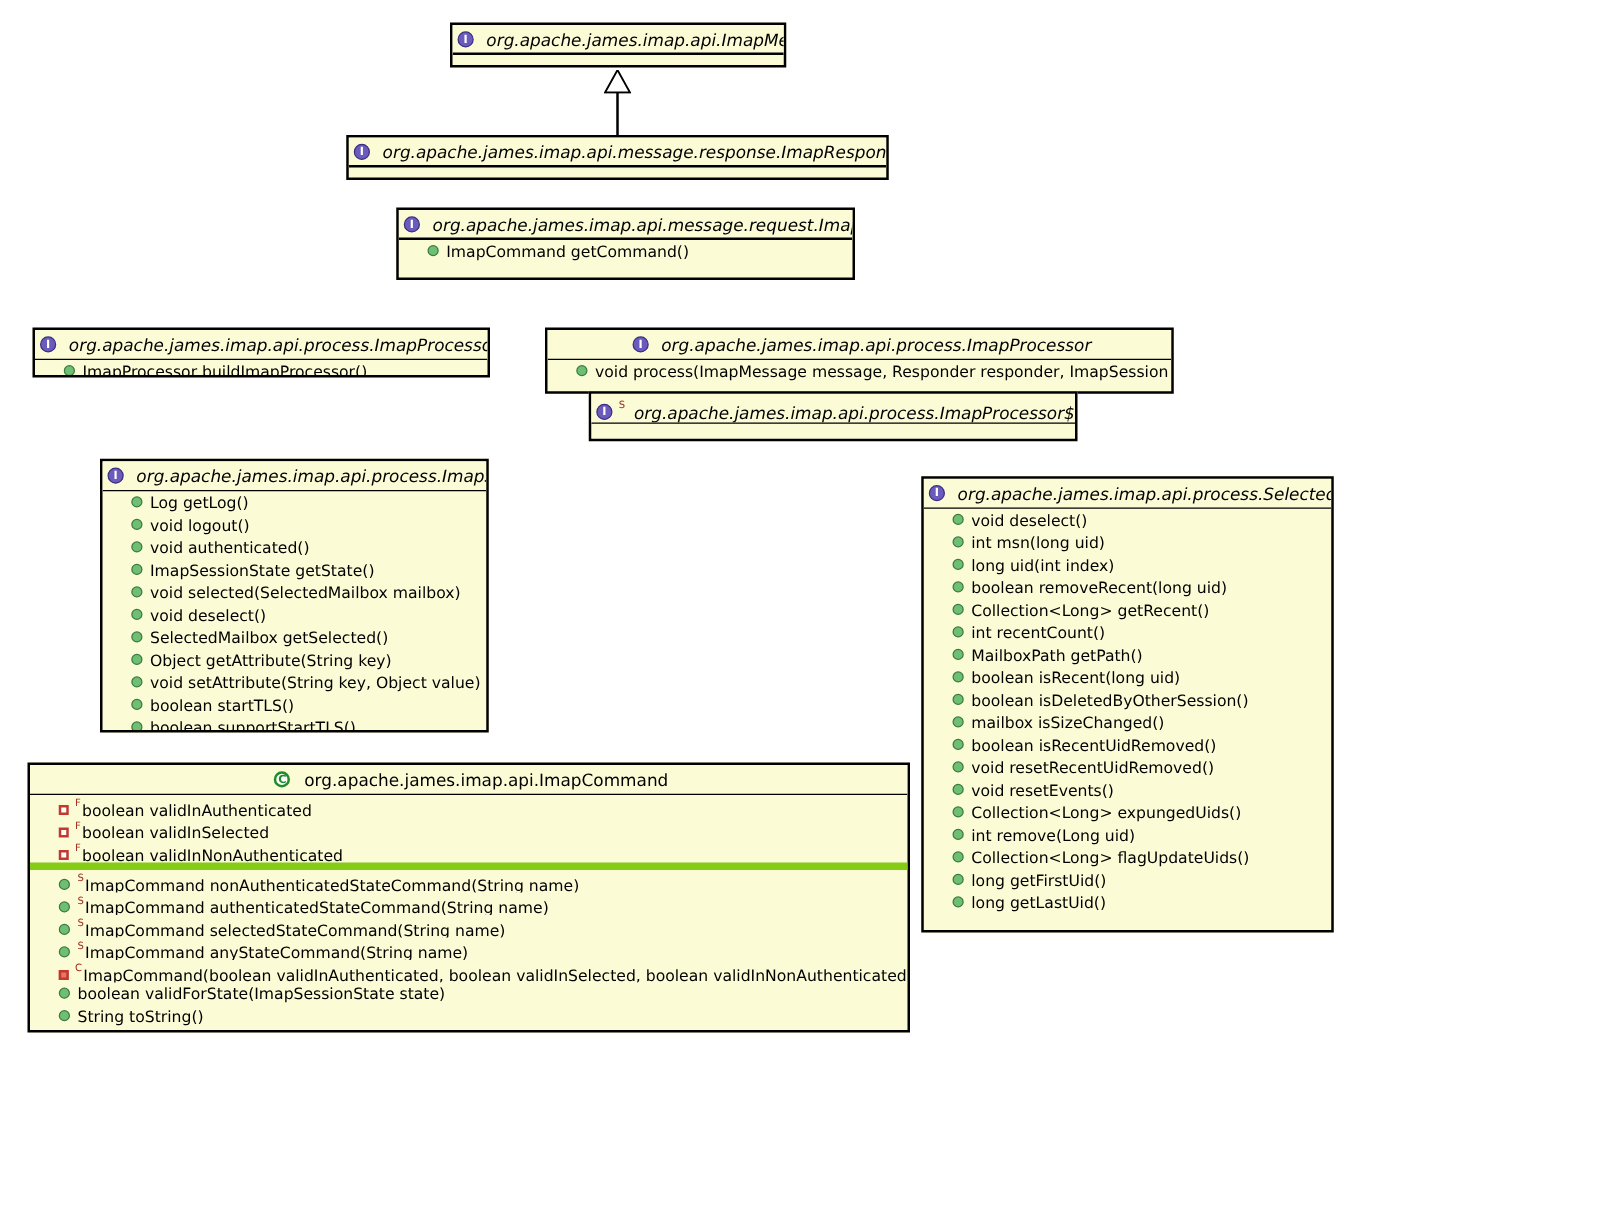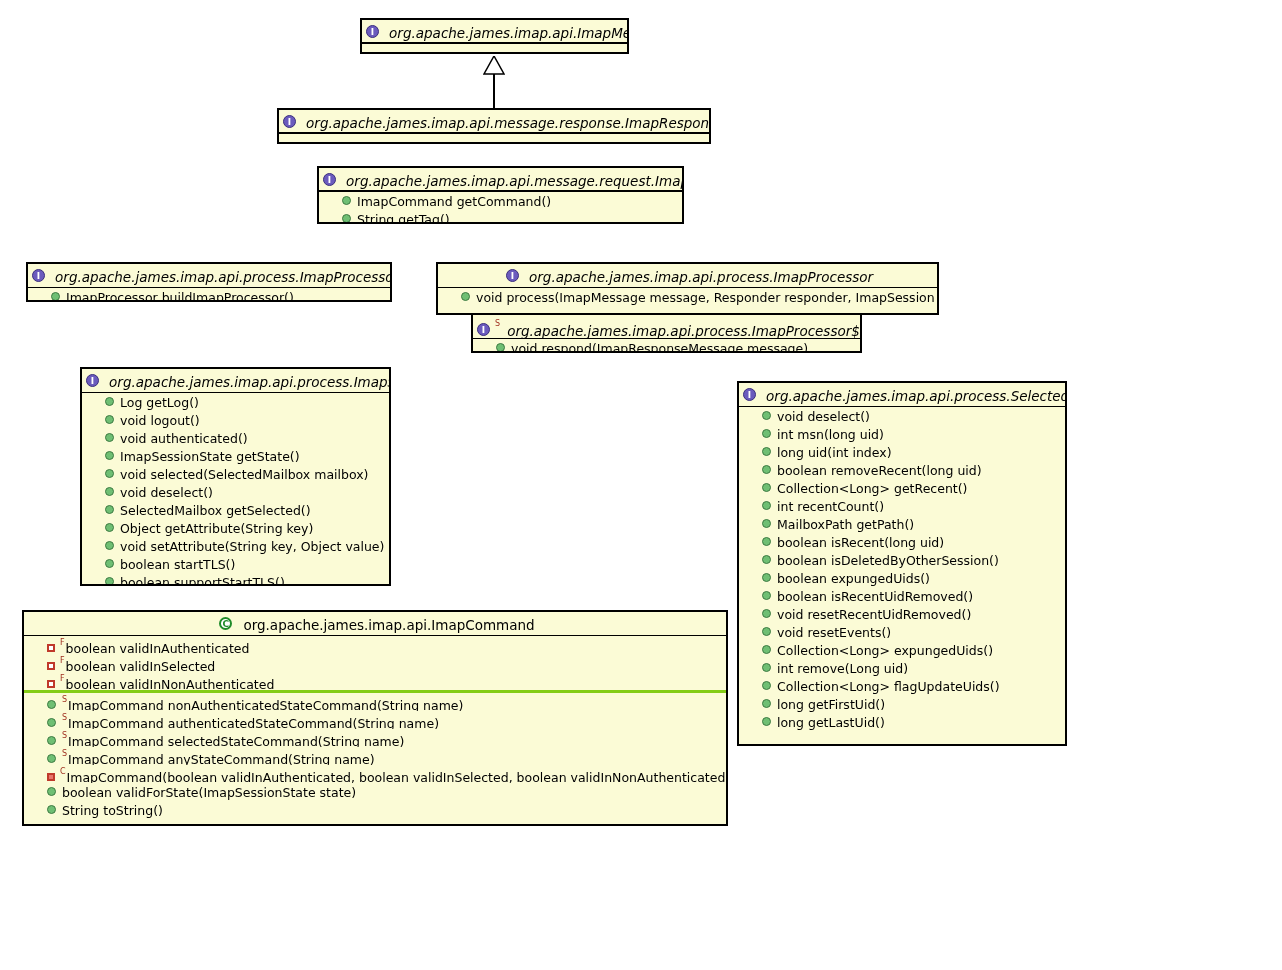--- a/index.html
+++ b/index.html
@@ -111,21 +111,21 @@
     position: relative;
     top: -3px;
     margin-right: 2px;
   }
 
   
   .uml-section {
     padding: 0;
   }
   .uml-section.sep-top {
-    border-top: 3px solid #84cc16;
+    border-top: 6px solid #84cc16;
   }
   .uml-row {
     height: 18px;
     line-height: 18px;
     white-space: nowrap;
     font-size: 12.5px;
     color: #000000;
     padding-left: 23px;
     overflow: hidden;
   }
@@ -207,23 +207,20 @@
   <div class="uml-title">
     <span class="uml-title-inner">
       <span class="icon-iface">I</span>
       <span class="uml-title-text">org.apache.james.imap.api.message.request.ImapRequest</span>
     </span>
   </div>
   <div class="uml-section">
     <div class="uml-row">
       <span class="m-dot"></span><span class="m-label">ImapCommand getCommand()</span>
     </div>
-    <div class="uml-row">
-      <span class="m-dot"></span><span class="m-label">String getTag()</span>
-    </div>
   </div>
 </div>
 
 <div class="uml-box" style="left:26px; top:262px; width:366px; height:40px;">
   <div class="uml-title no-sep">
     <span class="uml-title-inner">
       <span class="icon-iface">I</span>
       <span class="uml-title-text">org.apache.james.imap.api.process.ImapProcessorFactory</span>
     </span>
   </div>
@@ -247,25 +244,20 @@
     </div>
   </div>
 </div>
 
 <div class="uml-box" style="left:471px; top:313px; width:391px; height:40px;">
   <div class="uml-title no-sep">
     <span class="uml-title-inner">
       <span class="icon-iface">I</span><span class="sup-title">S</span>
       <span class="uml-title-text">org.apache.james.imap.api.process.ImapProcessor$Responder</span>
     </span>
-  </div>
-  <div class="uml-section">
-    <div class="uml-row">
-      <span class="m-dot"></span><span class="m-label">void respond(ImapResponseMessage message)</span>
-    </div>
   </div>
 </div>
 
 <div class="uml-box" style="left:80px; top:367px; width:311px; height:219px;">
   <div class="uml-title no-sep">
     <span class="uml-title-inner">
       <span class="icon-iface">I</span>
       <span class="uml-title-text">org.apache.james.imap.api.process.ImapSession</span>
     </span>
   </div>
@@ -294,21 +286,21 @@
   <div class="uml-section">
     <div class="uml-row"><span class="m-dot"></span><span class="m-label">void deselect()</span></div>
     <div class="uml-row"><span class="m-dot"></span><span class="m-label">int msn(long uid)</span></div>
     <div class="uml-row"><span class="m-dot"></span><span class="m-label">long uid(int index)</span></div>
     <div class="uml-row"><span class="m-dot"></span><span class="m-label">boolean removeRecent(long uid)</span></div>
     <div class="uml-row"><span class="m-dot"></span><span class="m-label">Collection&lt;Long&gt; getRecent()</span></div>
     <div class="uml-row"><span class="m-dot"></span><span class="m-label">int recentCount()</span></div>
     <div class="uml-row"><span class="m-dot"></span><span class="m-label">MailboxPath getPath()</span></div>
     <div class="uml-row"><span class="m-dot"></span><span class="m-label">boolean isRecent(long uid)</span></div>
     <div class="uml-row"><span class="m-dot"></span><span class="m-label">boolean isDeletedByOtherSession()</span></div>
-    <div class="uml-row"><span class="m-dot"></span><span class="m-label">boolean expungedUids()</span></div>
+    <div class="uml-row"><span class="m-dot"></span><span class="m-label">mailbox isSizeChanged()</span></div>
     <div class="uml-row"><span class="m-dot"></span><span class="m-label">boolean isRecentUidRemoved()</span></div>
     <div class="uml-row"><span class="m-dot"></span><span class="m-label">void resetRecentUidRemoved()</span></div>
     <div class="uml-row"><span class="m-dot"></span><span class="m-label">void resetEvents()</span></div>
     <div class="uml-row"><span class="m-dot"></span><span class="m-label">Collection&lt;Long&gt; expungedUids()</span></div>
     <div class="uml-row"><span class="m-dot"></span><span class="m-label">int remove(Long uid)</span></div>
     <div class="uml-row"><span class="m-dot"></span><span class="m-label">Collection&lt;Long&gt; flagUpdateUids()</span></div>
     <div class="uml-row"><span class="m-dot"></span><span class="m-label">long getFirstUid()</span></div>
     <div class="uml-row"><span class="m-dot"></span><span class="m-label">long getLastUid()</span></div>
   </div>
 </div>

